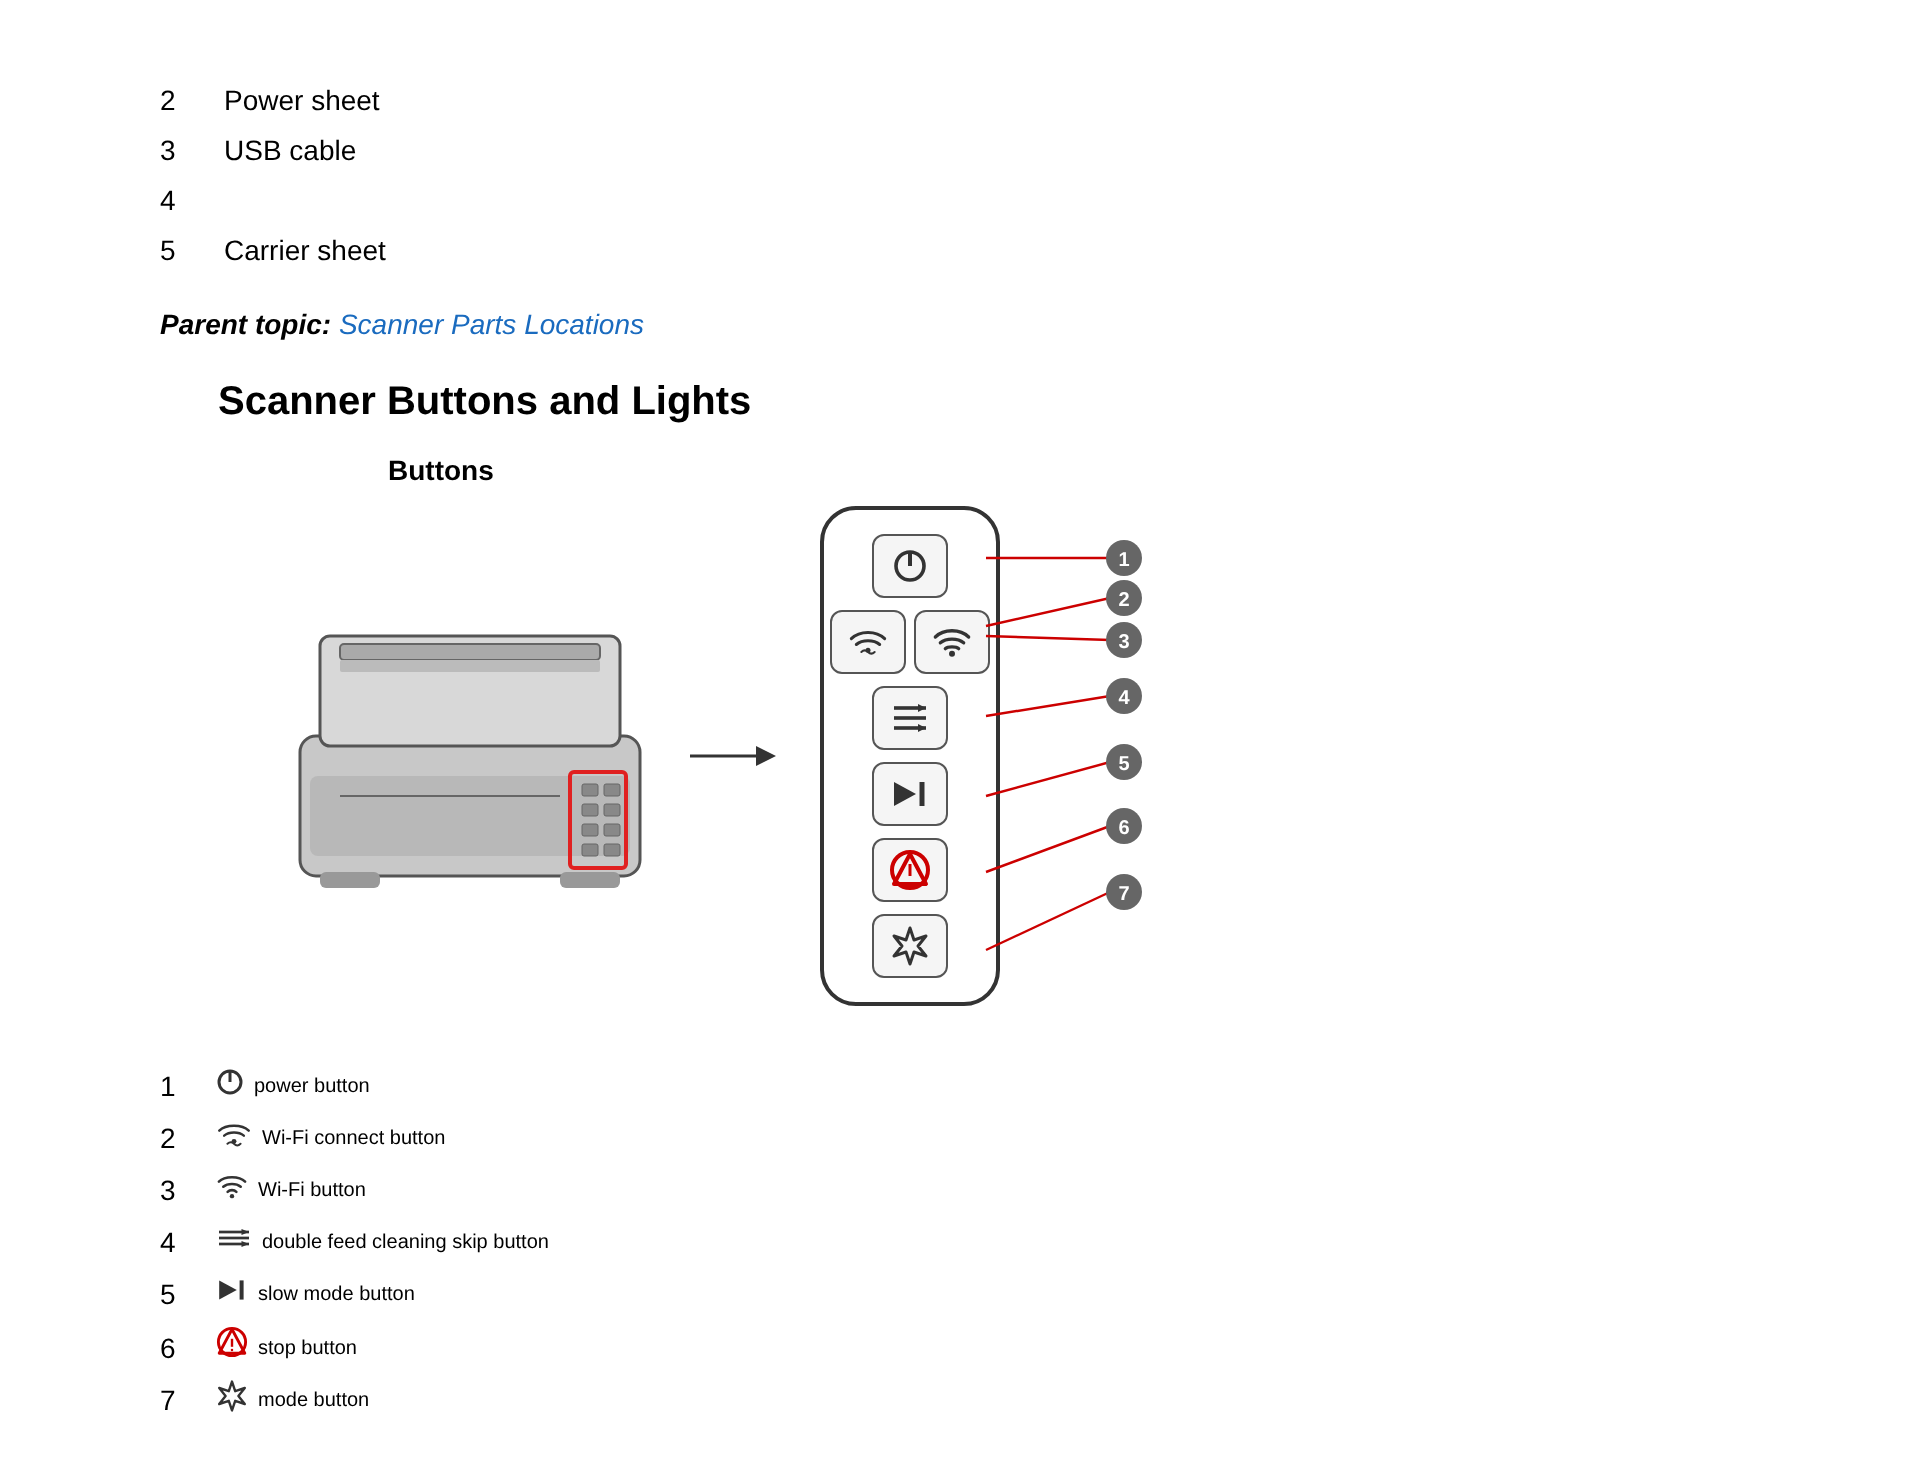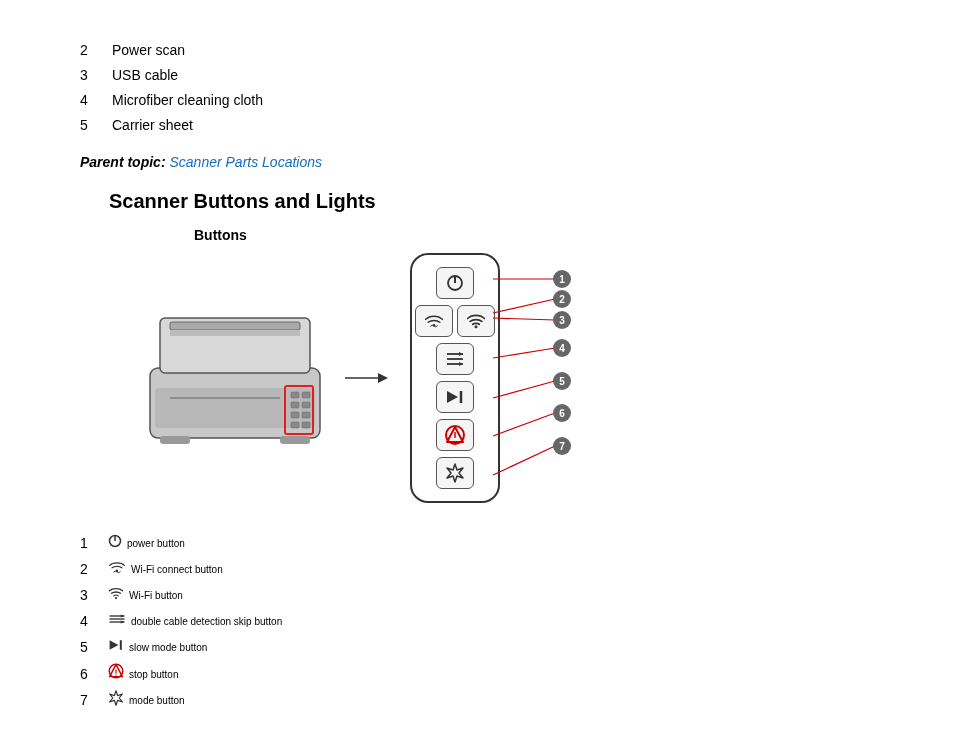--- a/index.html
+++ b/index.html
@@ -134,29 +134,28 @@
     }
   </style>
 </head>
 <body>
 
 <div class="page">
 
   <div class="list-items">
     <div class="list-item">
       <span class="list-num">2</span>
-      <span class="list-text">Power scan</span>
+      <span class="list-text">Power sheet</span>
     </div>
     <div class="list-item">
       <span class="list-num">3</span>
       <span class="list-text">USB cable</span>
     </div>
     <div class="list-item">
       <span class="list-num">4</span>
-      <span class="list-text">Microfiber cleaning cloth</span>
     </div>
     <div class="list-item">
       <span class="list-num">5</span>
       <span class="list-text">Carrier sheet</span>
     </div>
   </div>
 
   <div class="parent-topic">
     <span class="parent-topic-label">Parent topic:</span>
     <a class="parent-topic-link" href="#">Scanner Parts Locations</a>
@@ -356,21 +355,21 @@
       <span class="bl-num">4</span>
       <span class="bl-icon">
         <svg width="18" height="14" viewBox="0 0 24 16" xmlns="http://www.w3.org/2000/svg">
           <line x1="2" y1="4" x2="22" y2="4" stroke="#333" stroke-width="1.8"></line>
           <line x1="2" y1="8" x2="22" y2="8" stroke="#333" stroke-width="1.8"></line>
           <line x1="2" y1="12" x2="22" y2="12" stroke="#333" stroke-width="1.8"></line>
           <polygon points="17,2 22,4 17,6" fill="#333"></polygon>
           <polygon points="17,10 22,12 17,14" fill="#333"></polygon>
         </svg>
       </span>
-      <span class="bl-text">double cable detection skip button</span>
+      <span class="bl-text">double feed cleaning skip button</span>
     </div>
 
     <div class="button-label-item">
       <span class="bl-num">5</span>
       <span class="bl-icon">
         <svg width="16" height="14" viewBox="0 0 20 16" xmlns="http://www.w3.org/2000/svg">
           <polygon points="2,2 2,14 13,8" fill="#333"></polygon>
           <line x1="16" y1="2" x2="16" y2="14" stroke="#333" stroke-width="2.5"></line>
         </svg>
       </span>

